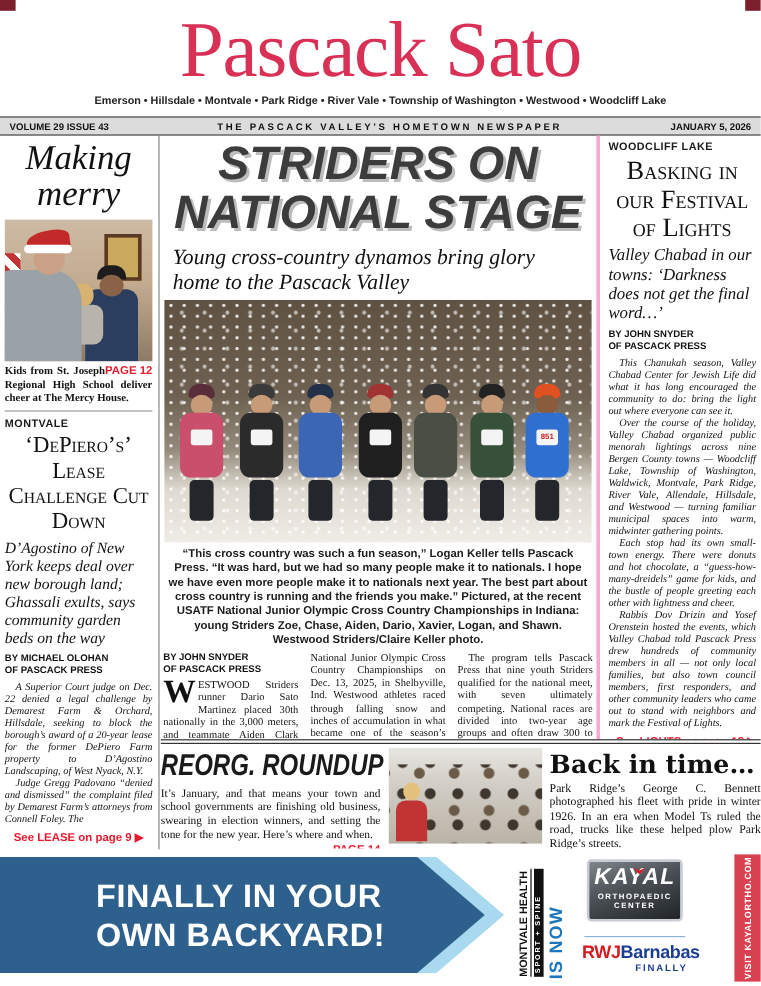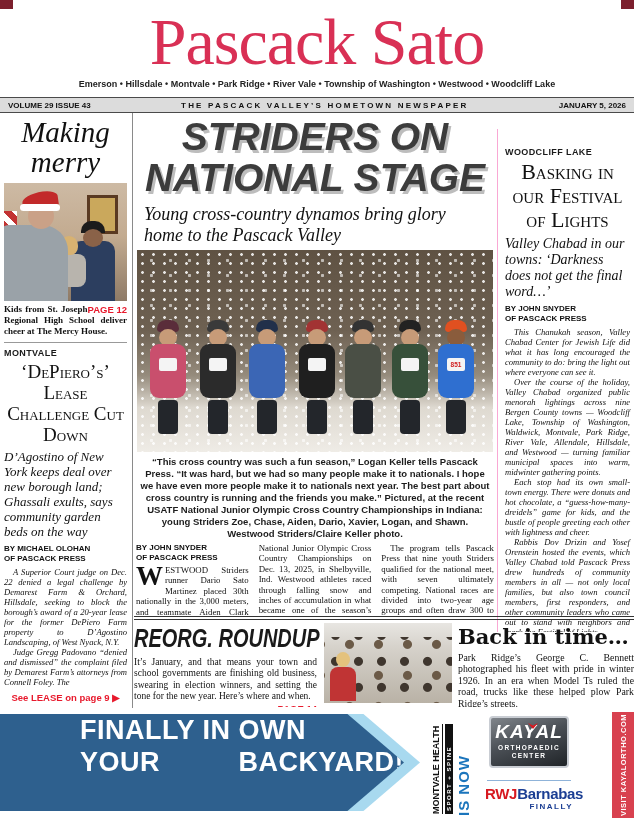--- a/index.html
+++ b/index.html
@@ -19,22 +19,22 @@
   #graybar{position:absolute;top:97px;left:0;right:0;height:16px;background:#dcdcdc;
     border-top:1px solid #4a4a4a;border-bottom:1px solid #4a4a4a;box-sizing:border-box;
     display:flex;align-items:center;justify-content:space-between;padding:0 8px;
     font-family:"Liberation Sans",sans-serif;font-size:8px;font-weight:bold;}
   #graybar .tagline{letter-spacing:2.2px;}
   
   #content{position:absolute;top:113px;left:0;width:634px;height:595px;}
   #col-left{position:absolute;left:0;top:0;width:133px;height:595px;border-right:1px solid #8a8a8a;
     box-sizing:border-box;padding:2px 5px 0 4px;overflow:hidden;}
   #col-center{position:absolute;left:134px;top:0;width:362px;height:503px;overflow:hidden;}
-  #col-right{position:absolute;left:497px;top:16px;width:137px;height:503px;border-left:1px solid #f9a8d4;
-    box-sizing:border-box;padding:16px 4px 0 7px;overflow:hidden;}
+  #col-right{position:absolute;left:497px;top:0;width:137px;height:503px;border-left:3px solid #f9a8d4;
+    box-sizing:border-box;padding:2px 4px 0 7px;overflow:hidden;}
   #rule-bottom{position:absolute;left:134px;right:0;top:503px;height:2px;
     border-top:1px solid #333;border-bottom:1px solid #333;}
   #reorg{position:absolute;left:134px;top:510px;width:318px;height:84px;display:flex;overflow:hidden;}
   #backintime{position:absolute;left:458px;top:510px;width:176px;height:84px;overflow:hidden;}
   
   .merry-hl{font-style:italic;font-size:29px;line-height:30px;text-align:center;margin:2px 0 6px;}
   .photo-merry{width:123px;height:118px;position:relative;overflow:hidden;
     background:linear-gradient(180deg,#cdbaa4 0%,#c3ab90 45%,#8e7a66 100%);}
   .caption-sm{font-size:9px;line-height:11px;font-weight:bold;text-align:justify;margin-top:3px;}
   .pageref{color:var(--accent_red);font-family:"Liberation Sans",sans-serif;font-weight:bold;font-size:9.5px;}
@@ -112,21 +112,21 @@
   .m-santa-band{position:absolute;left:16px;bottom:90px;width:40px;height:7px;background:#fff;border-radius:4px;}
   
   .lights-hl{font-variant:small-caps;font-size:22px;line-height:24px;text-align:center;margin:3px 0 4px;}
   .lights-deck{font-size:14px;line-height:16px;margin-bottom:4px;}
   
   #banner{position:absolute;top:708px;left:0;width:634px;height:110px;background:#fff;}
   .arrow-light{position:absolute;left:16px;top:6px;width:404px;height:97px;background:var(--banner_lightblue);
     clip-path:polygon(0 0,86% 0,100% 50%,86% 100%,0 100%);}
   .arrow-dark{position:absolute;left:0;top:6px;width:404px;height:97px;background:var(--banner_blue);
     clip-path:polygon(0 0,86% 0,100% 50%,86% 100%,0 100%);
-    display:flex;justify-content:center;padding-left:80px;box-sizing:border-box;}
+    display:flex;flex-direction:column;justify-content:center;padding-left:80px;box-sizing:border-box;}
   .arrow-line{color:#fff;font-family:"Liberation Sans",sans-serif;font-weight:bold;
     font-size:27px;line-height:32px;letter-spacing:.5px;}
   .vert{writing-mode:vertical-rl;transform:rotate(180deg);}
   #mv-block{position:absolute;left:431px;top:16px;height:90px;display:flex;gap:2px;}
   .mv-name{font-family:"Liberation Sans",sans-serif;font-weight:bold;font-size:9px;color:#111;
     border-left:1px solid #111;padding-left:1px;}
   .mv-sport{background:#111;color:#fff;font-family:"Liberation Sans",sans-serif;font-weight:bold;
     font-size:6px;letter-spacing:1.5px;padding:3px 1px;}
   #isnow{position:absolute;left:455px;top:14px;height:94px;color:var(--isnow_blue);
     font-family:"Liberation Sans",sans-serif;font-weight:bold;font-size:15px;letter-spacing:1px;}

